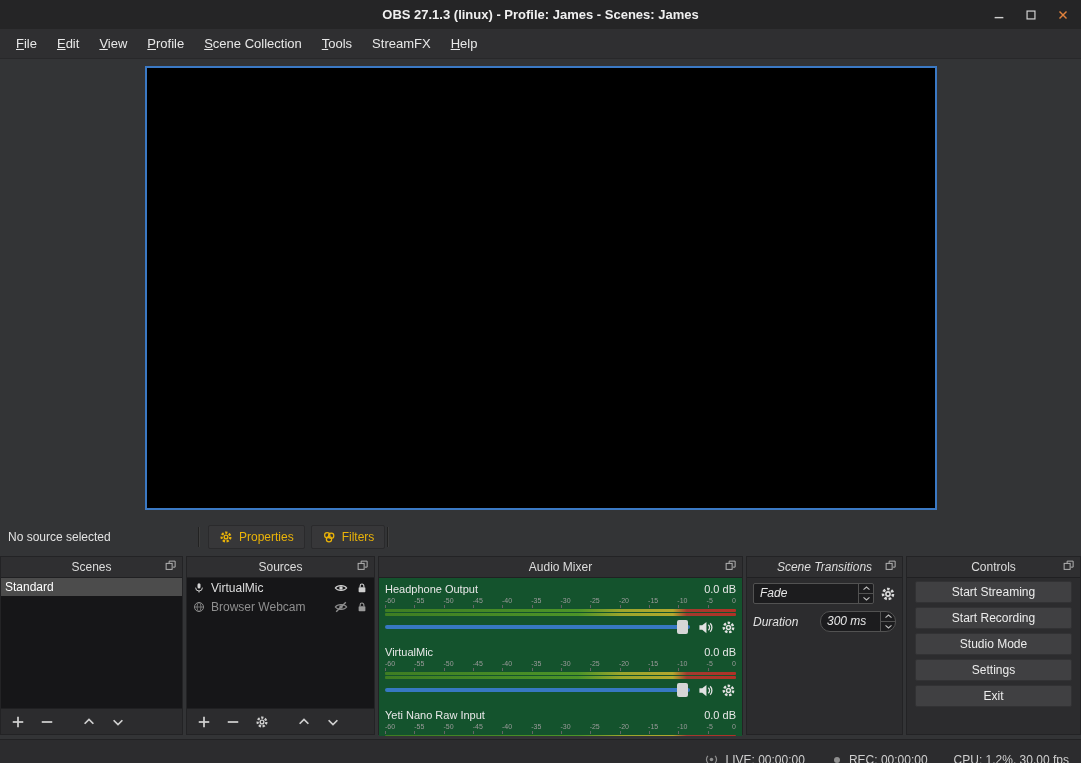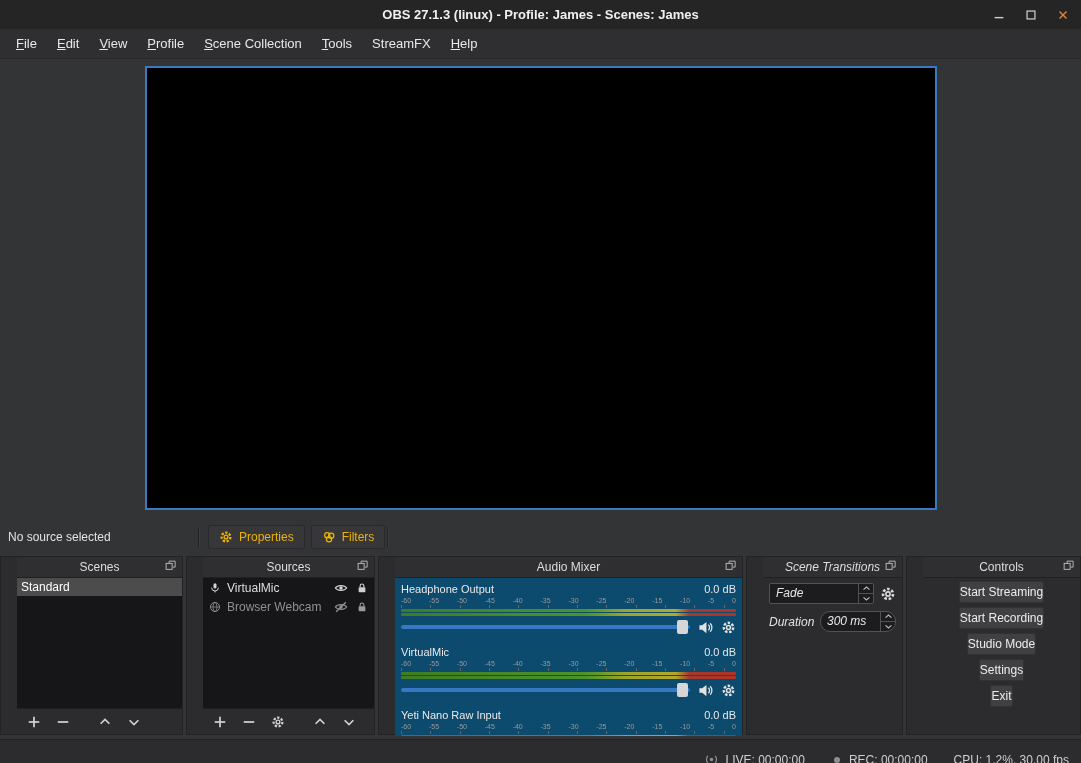--- a/index.html
+++ b/index.html
@@ -48,21 +48,21 @@
   .no-source { padding-left: 8px; width: 196px; font-size: 12px; color: #e2e2e2; }
   .vsep { width: 2px; height: 20px; border-left: 1px solid #222; border-right: 1px solid #3e3e3e; margin: 0 2px; }
   .tool-btn {
     display: flex; align-items: center; gap: 6px; height: 24px;
     margin-left: 6px; padding: 0 10px;
     background: #373739; border: 1px solid #2a2a2c; border-radius: 2px;
     color: #eab308; font-size: 12px;
   }
 
   
-  .dock { position: absolute; top: 556px; height: 179px; background: #2c2c2e; border: 1px solid #232325; padding-left: 16px; }
+  .dock { position: absolute; top: 556px; height: 179px; background: #2c2c2e; border: 1px solid #232325; }
   .dock-header {
     height: 21px; background: #2f2f31; border-bottom: 1px solid #202022;
     display: flex; align-items: center; justify-content: center;
     position: relative; font-size: 12px; color: #dcdcdc;
   }
   .popout { position: absolute; right: 5px; top: 3px; color: #b5b5b5; }
 
   .dock-scenes { left: 0; width: 183px; }
   .dock-sources { left: 186px; width: 189px; }
   .dock-mixer { left: 378px; width: 365px; }
@@ -78,21 +78,21 @@
   .src-row.hidden-src { color: #8f8f8f; }
   .row-icons { display: flex; align-items: center; gap: 8px; }
 
   .dock-toolbar {
     height: 26px; background: #2c2c2e; border-top: 1px solid #202022;
     display: flex; align-items: center; gap: 15px; padding: 0 10px; color: #cfcfcf;
   }
   .ml { margin-left: 13px; }
 
   
-  .mixer-body { background: #0c4a6e; height: 158px; padding: 3px 6px 0 6px; overflow: hidden; }
+  .mixer-body { background: #14532d; height: 158px; padding: 3px 6px 0 6px; overflow: hidden; }
   .mix { height: 56px; margin-bottom: 7px; }
   .mix-name-row { display: flex; justify-content: space-between; align-items: center; height: 16px; font-size: 11px; color: #e8e8e8; }
   .ticks { display: flex; justify-content: space-between; font-size: 7px; line-height: 8px; height: 8px; color: #9a9a9a; }
   .ruler { height: 3px; background: repeating-linear-gradient(90deg, #666 0 1px, transparent 1px 29.33px); margin-bottom: 1px; }
   .meter { height: 7px; display: flex; flex-direction: column; gap: 1px; }
   .meter-bar {
     height: 3px; border-radius: 1px;
     background: linear-gradient(90deg, #3e7d23 0%, #4c9428 55%, #9aa52c 67%, #b3a82e 82%, #a33a2e 86%, #b03227 100%);
   }
   .slider-row { display: flex; align-items: center; gap: 8px; height: 22px; }
@@ -109,21 +109,21 @@
   .spin-col { width: 15px; border-left: 1px solid #525252; display: flex; flex-direction: column; }
   .spin-cell { flex: 1; display: flex; align-items: center; justify-content: center; color: #bdbdbd; }
   .spin-cell + .spin-cell { border-top: 1px solid #525252; }
   .trans-row2 { margin-top: 7px; display: flex; align-items: center; justify-content: space-between; }
   .dur-label { font-size: 12px; color: #e2e2e2; }
   .spinbox { width: 76px; height: 21px; background: #1c1c1e; border: 1px solid #525252; border-radius: 10px; display: flex; }
   .spin-text { flex: 1; padding: 0 6px; line-height: 19px; font-size: 12px; color: #e6e6e6; }
   .gear-btn { color: #dadada; }
 
   
-  .controls-body { padding: 3px 8px; display: flex; flex-direction: column; gap: 4px; align-items: center; }
+  .controls-body { padding: 3px 8px; display: flex; flex-direction: column; gap: 4px; }
   .ctl-btn {
     height: 22px; background: #404042; border: 1px solid #323234; border-radius: 2px;
     color: #ececec; font-size: 12px; display: flex; align-items: center; justify-content: center;
   }
 
   
   .statusbar {
     position: absolute; left: 0; right: 0; top: 739px; height: 40px;
     background: #2c2c2e; border-top: 1px solid #222224;
     display: flex; align-items: center; justify-content: flex-end;

